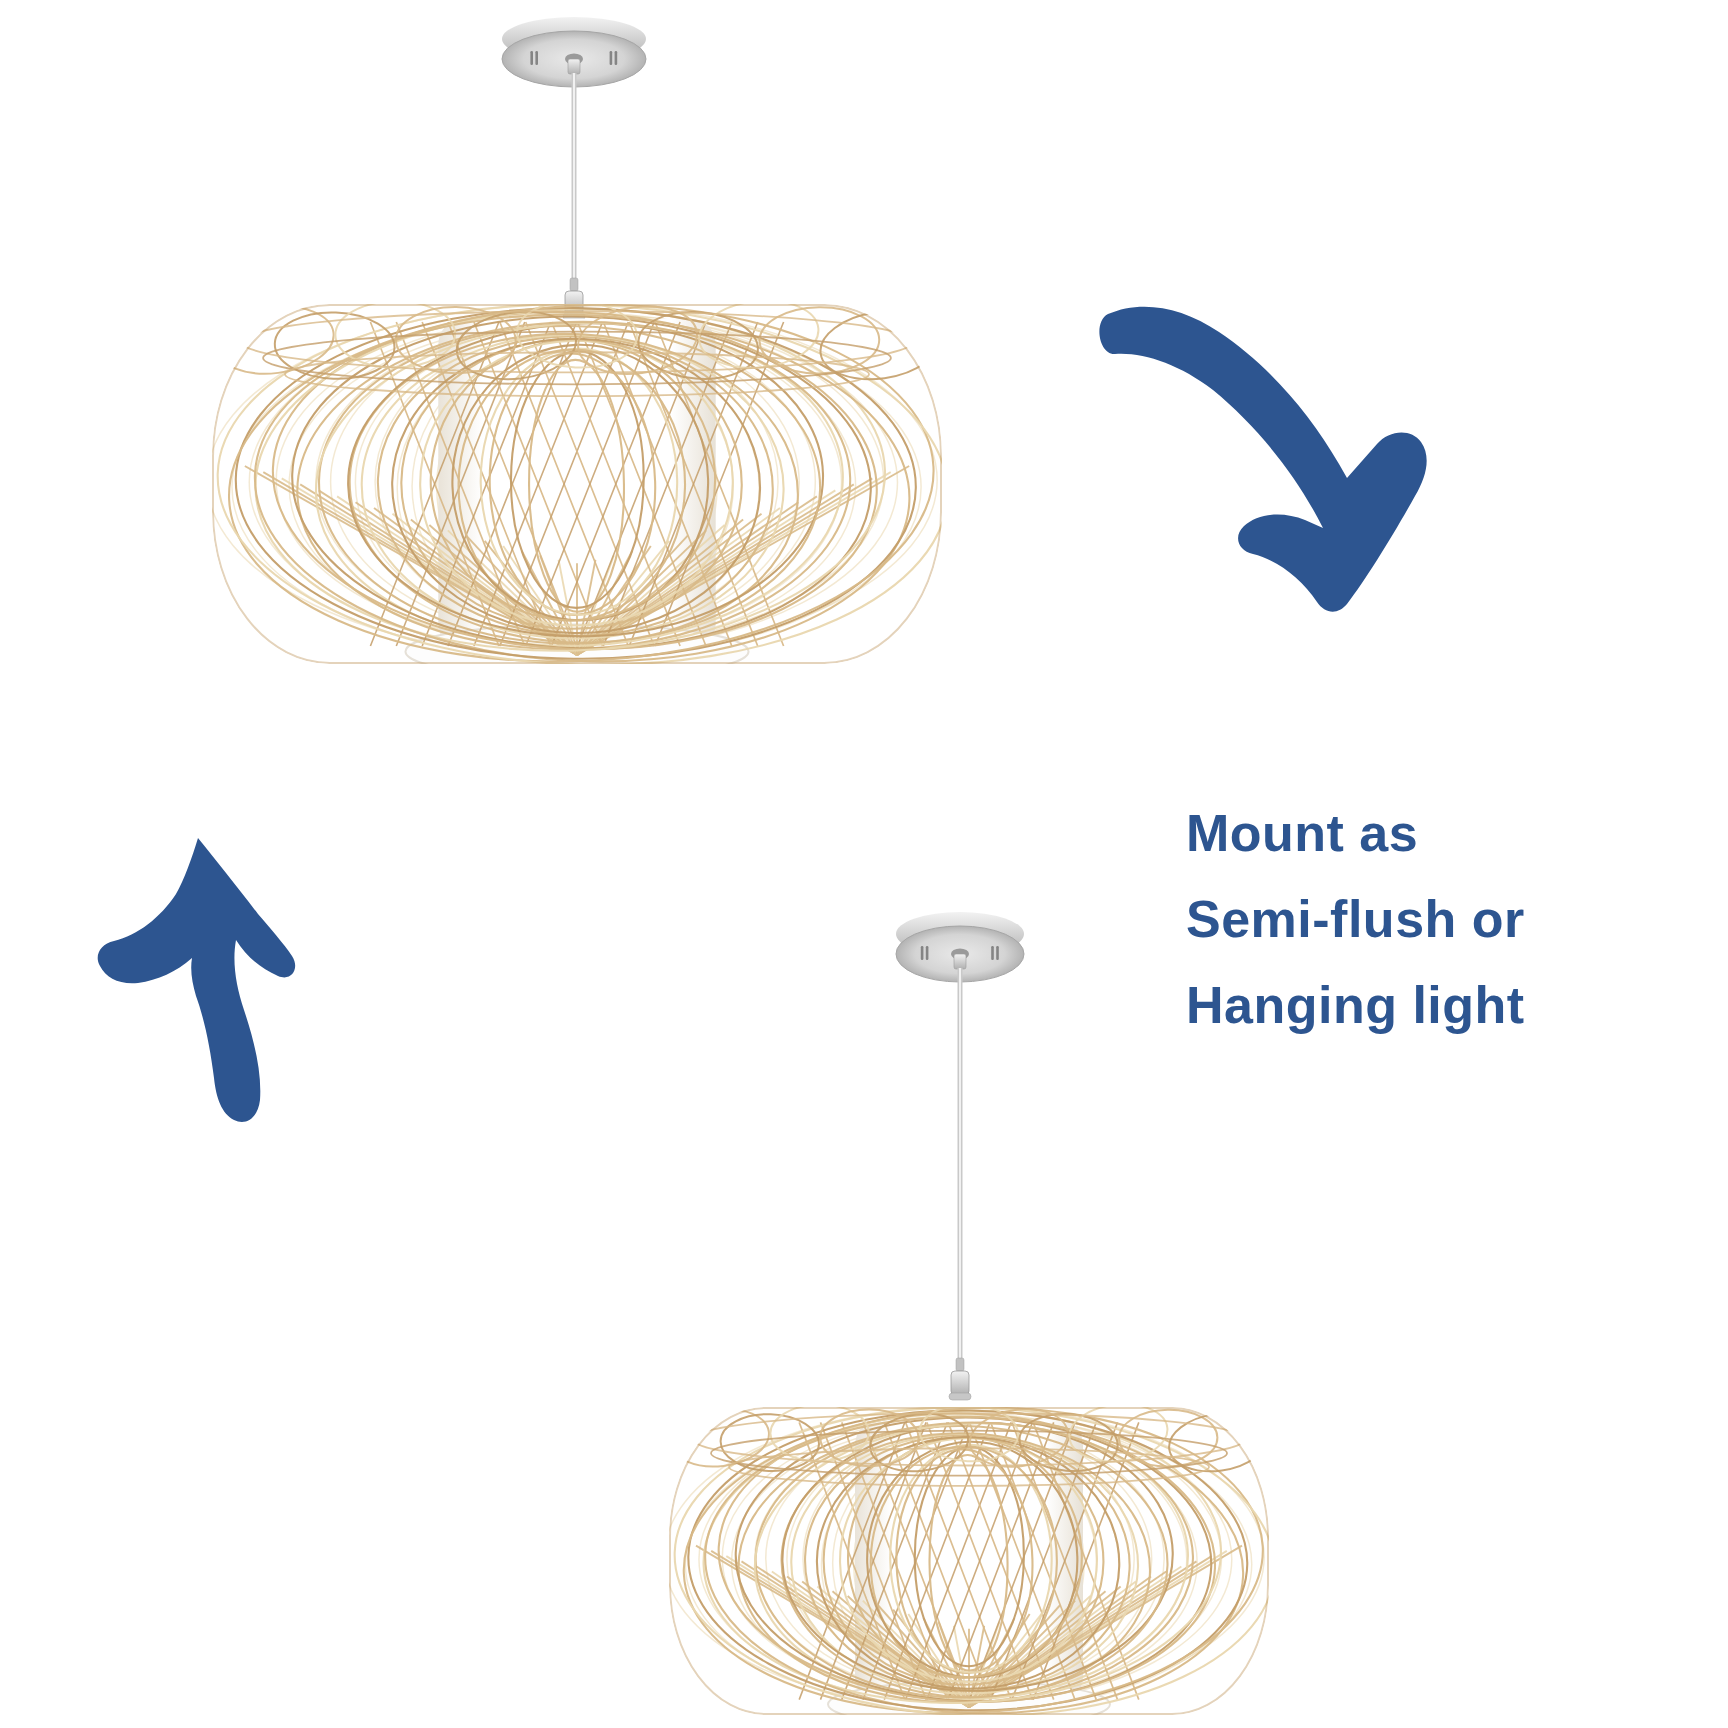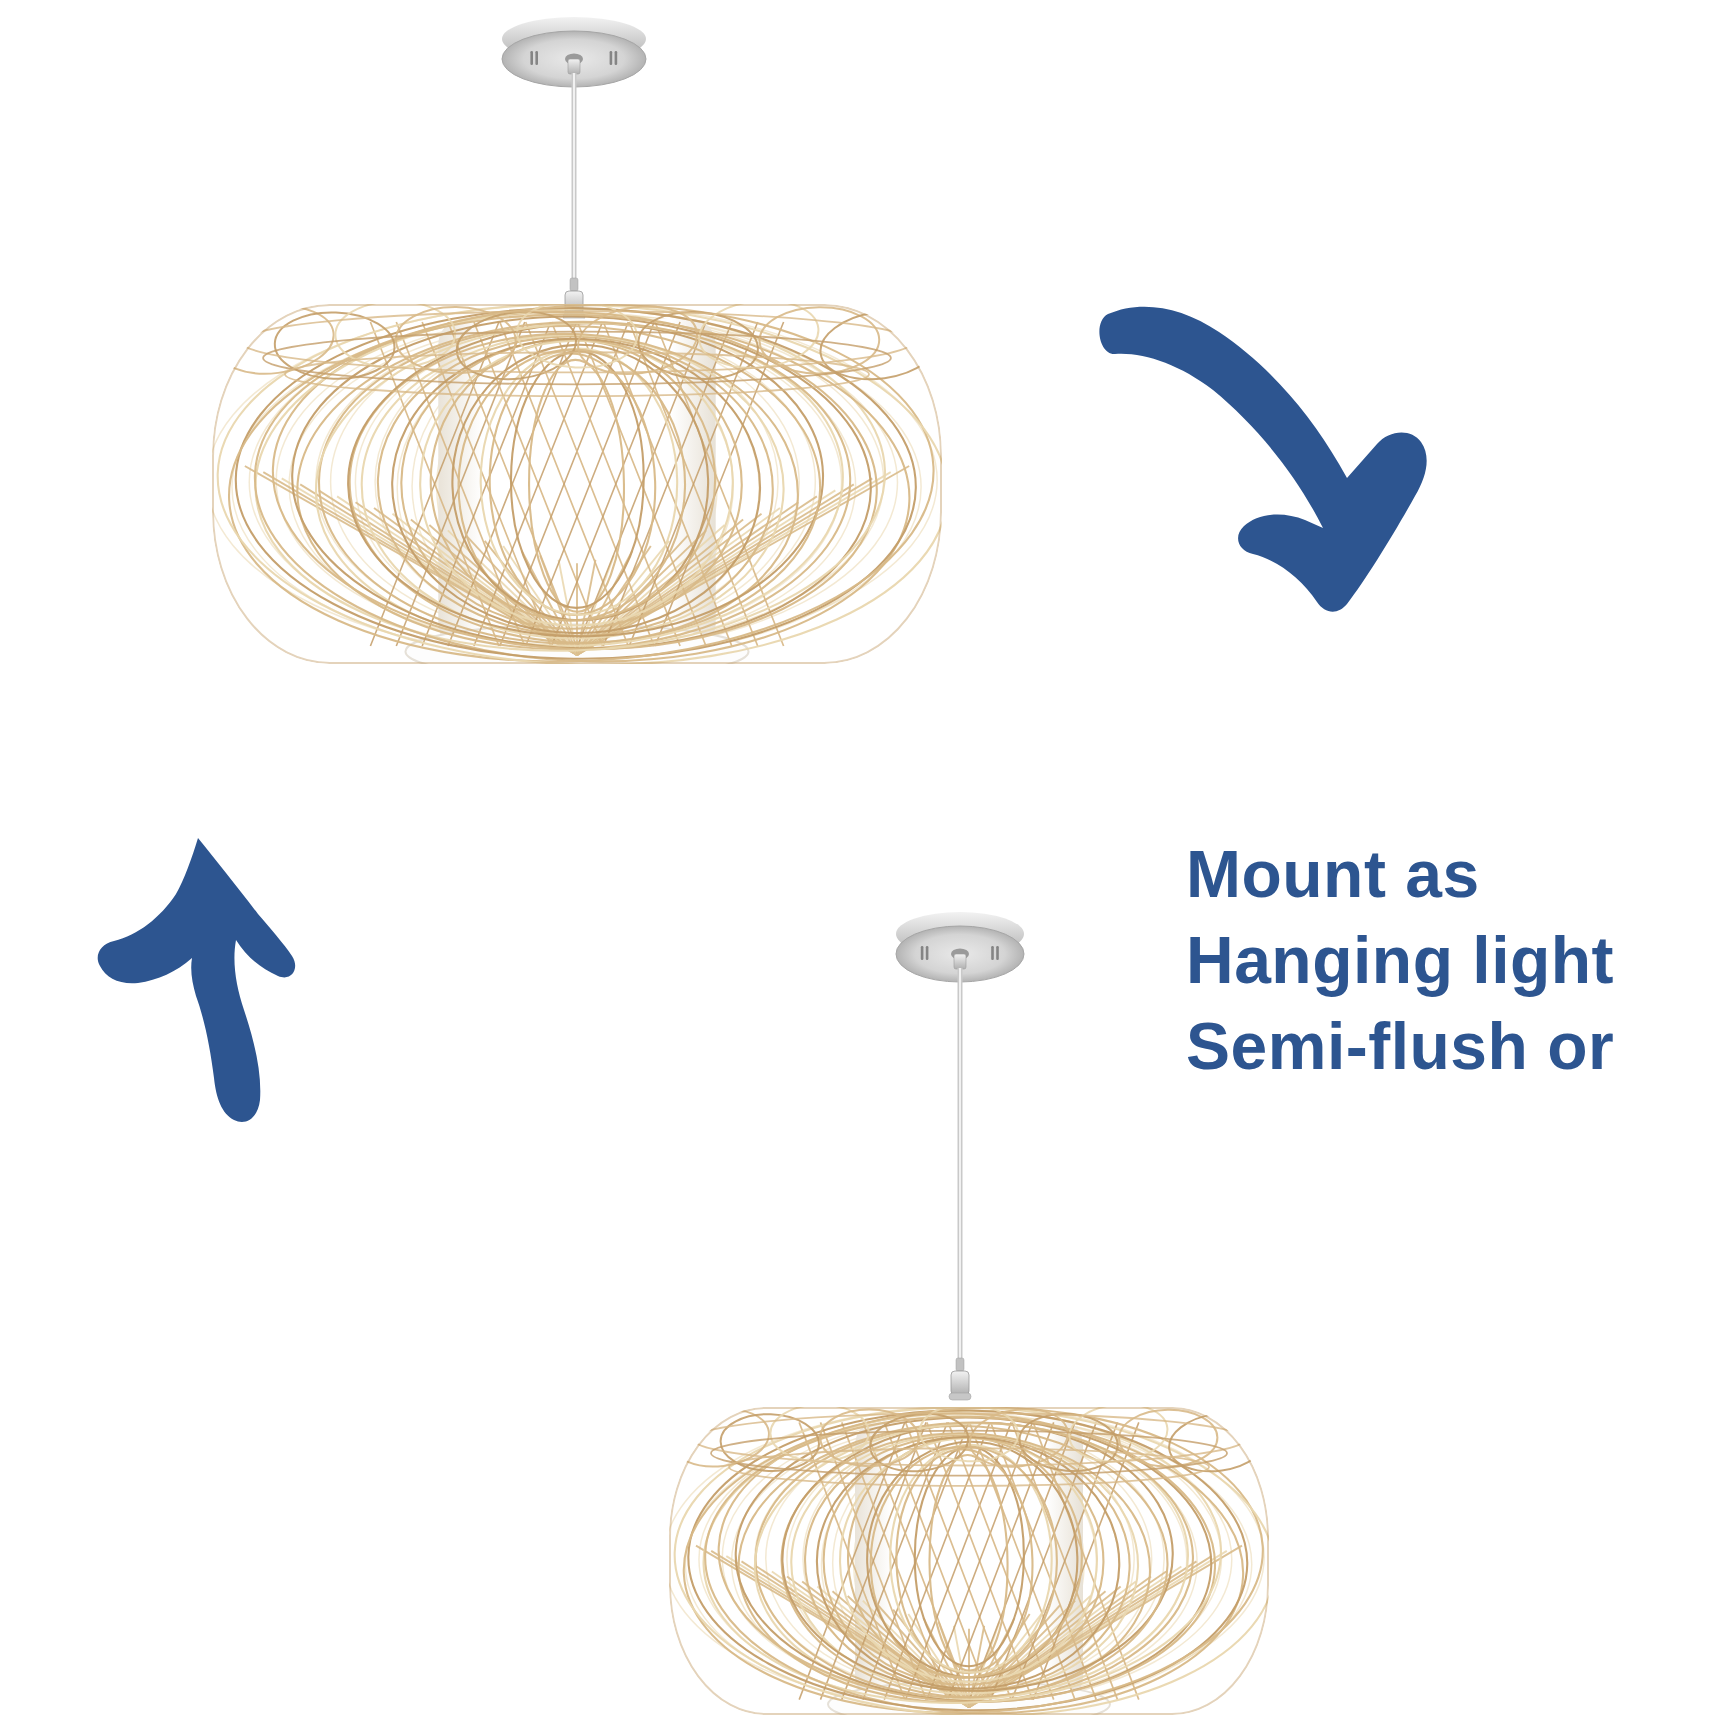--- a/index.html
+++ b/index.html
@@ -8,24 +8,24 @@
     background:#ffffff;
     overflow:hidden;
     position:relative;
     font-family:"Liberation Sans", sans-serif;
   }
   .stage{position:absolute;inset:0;}
   svg.lamp{position:absolute;display:block;}
   svg.arrow{position:absolute;display:block;}
   .caption{
     position:absolute;
-    left:1186px;top:831px;
+    left:1186px;top:790px;
     width:520px;
     font-weight:700;
-    font-size:66px;
+    font-size:52px;
     line-height:86px;
     letter-spacing:0.5px;
     color:#2d5590;
   }
 </style>
 </head>
 <body style="background: rgb(255, 255, 255);">
 
 <div class="stage">
 
@@ -376,17 +376,17 @@
       C 104 162 102 150 104 138
       C 88 152 70 160 50 163
       C 32 165 18 158 12 146
       C 6 136 12 124 26 121
       C 50 115 72 98 88 74
       C 96 60 104 38 110 18 Z" fill="#2d5590"></path>
   </svg>
 
   <div class="caption" style="color: rgb(45, 85, 144);">
     <div>Mount as</div>
+    <div>Semi-flush or</div>
     <div>Hanging light</div>
-    <div>Semi-flush or</div>
   </div>
 
 </div>
 
 </body></html>

